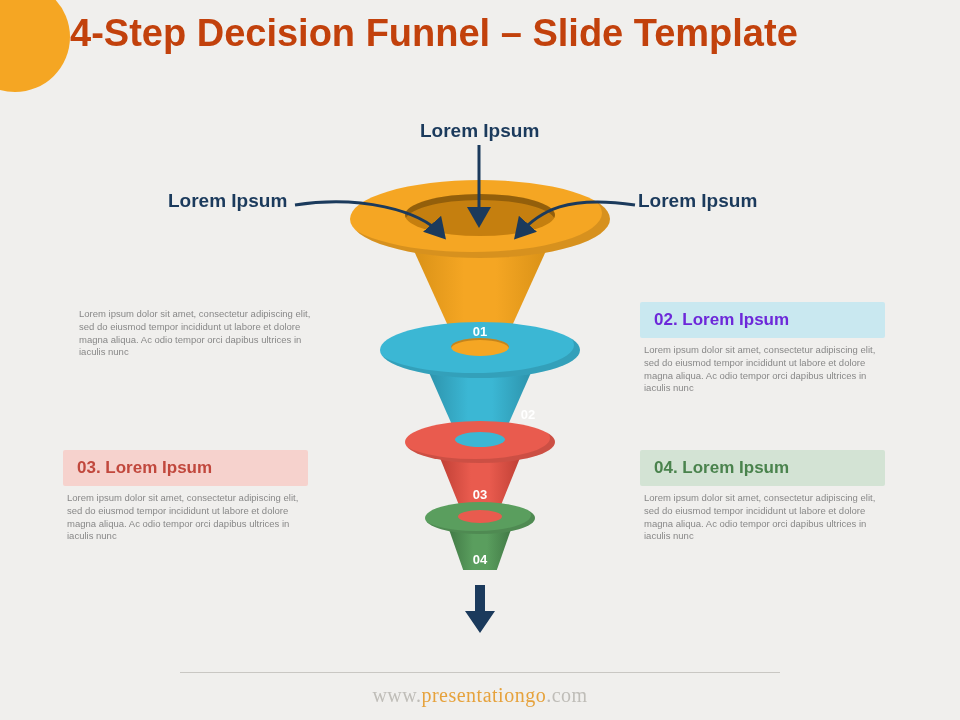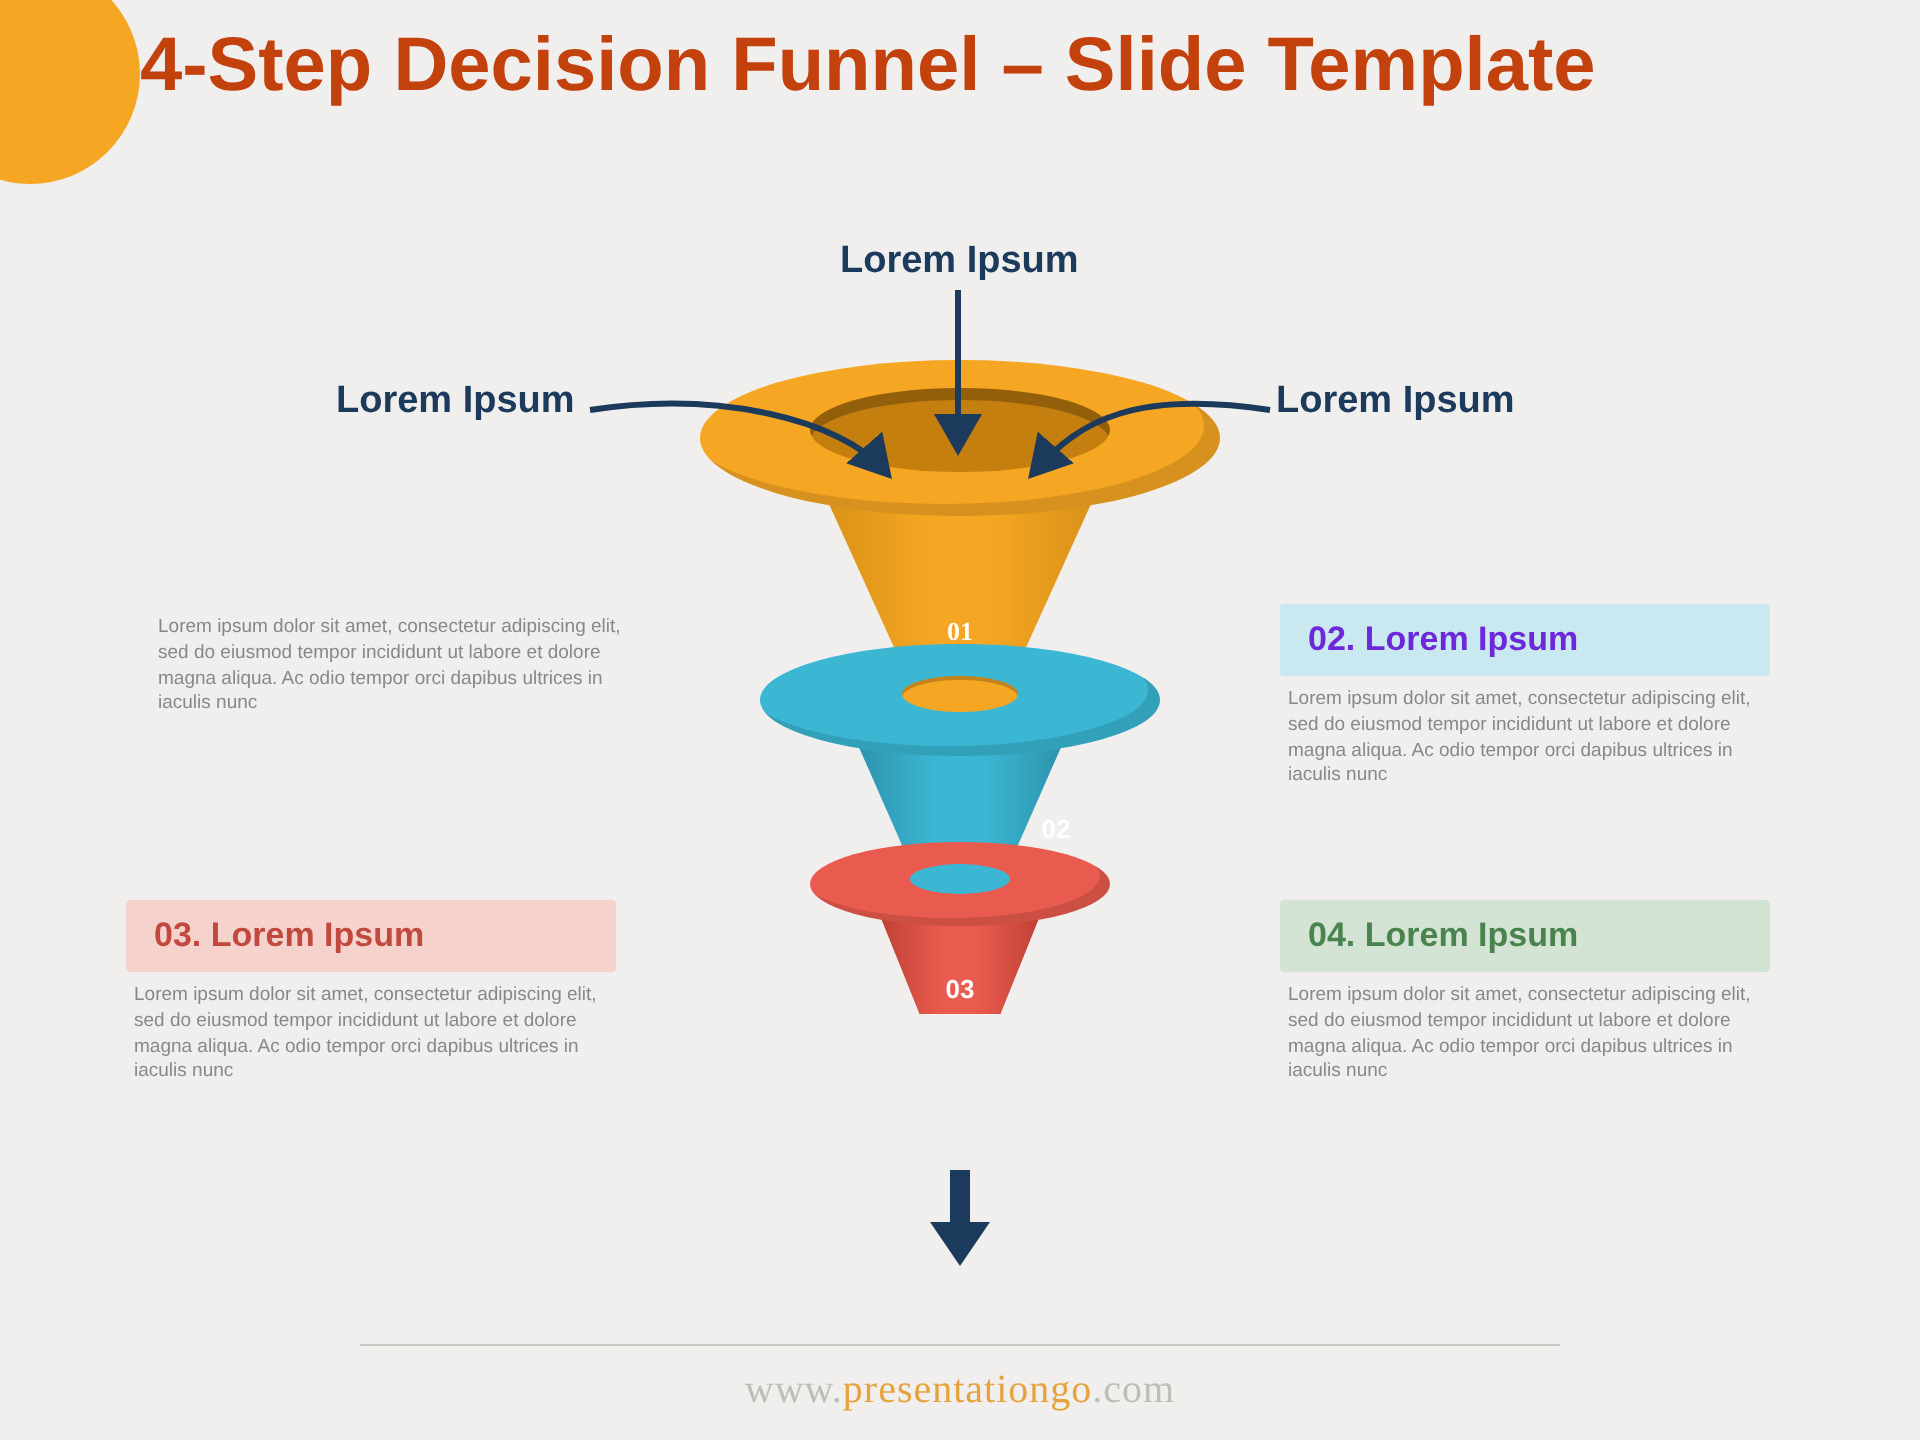--- a/index.html
+++ b/index.html
@@ -40,21 +40,21 @@
   }
   
   .s1 { height: 150px; }
   .s1 .cap { width: 260px; height: 78px; background: #f5a623; margin: 0 auto;
              box-shadow: inset -8px -6px 0 rgba(0,0,0,0.12); }
   .s1 .hole { width: 150px; height: 42px; background: #c57f0f; top: 14px;
               box-shadow: inset 0 6px 0 rgba(0,0,0,0.25); }
   .s1 .body { width: 160px; height: 120px; top: 40px;
     background: linear-gradient(to right,#d28c14 0%,#f5a623 40%,#f5a623 60%,#d28c14 100%);
     clip-path: polygon(0 0,100% 0,66% 100%,34% 100%); }
-  .s1 .num { top: 128px; font-family: Liberation Serif, serif; }
+  .s1 .num { top: 144px; }
   
   .s2 { height: 105px; margin-top: -8px; }
   .s2 .cap { width: 200px; height: 56px; background: #3bb7d4; margin: 0 auto;
              box-shadow: inset -6px -5px 0 rgba(0,0,0,0.12); }
   .s2 .hole { width: 58px; height: 18px; background: #f5a623; top: 16px;
               box-shadow: 0 2px 0 rgba(0,0,0,0.2) inset; }
   .s2 .body { width: 120px; height: 82px; top: 30px;
     background: linear-gradient(to right,#2a8ba3 0%,#3bb7d4 40%,#3bb7d4 60%,#2a8ba3 100%);
     clip-path: polygon(0 0,100% 0,70% 100%,30% 100%); }
   .s2 .num { top: 85px; margin-left: 48px; }
@@ -146,20 +146,26 @@
       <div class="hole"></div>
       <div class="body"></div>
     <div class="num">02</div>
   </div>
   <div class="segment s3">
     <div class="cap"></div>
       <div class="hole"></div>
       <div class="body"></div>
     <div class="num">03</div>
   </div>
+  <div class="segment s4">
+    <div class="cap"></div>
+      <div class="hole"></div>
+      <div class="body"></div>
+    <div class="num">04</div>
+  </div>
 </div>
 
 <svg class="out-arrow" width="34" height="50">
   <path d="M12,0 L22,0 L22,26 L32,26 L17,48 L2,26 L12,26 Z" fill="#1b3a5c"></path>
 </svg>
 
 <div class="callout c1">
   <div class="desc">Lorem ipsum dolor sit amet, consectetur adipiscing elit, sed do eiusmod tempor incididunt ut labore et dolore magna aliqua. Ac odio tempor orci dapibus ultrices in iaculis nunc</div>
 </div>
 <div class="callout c2">

